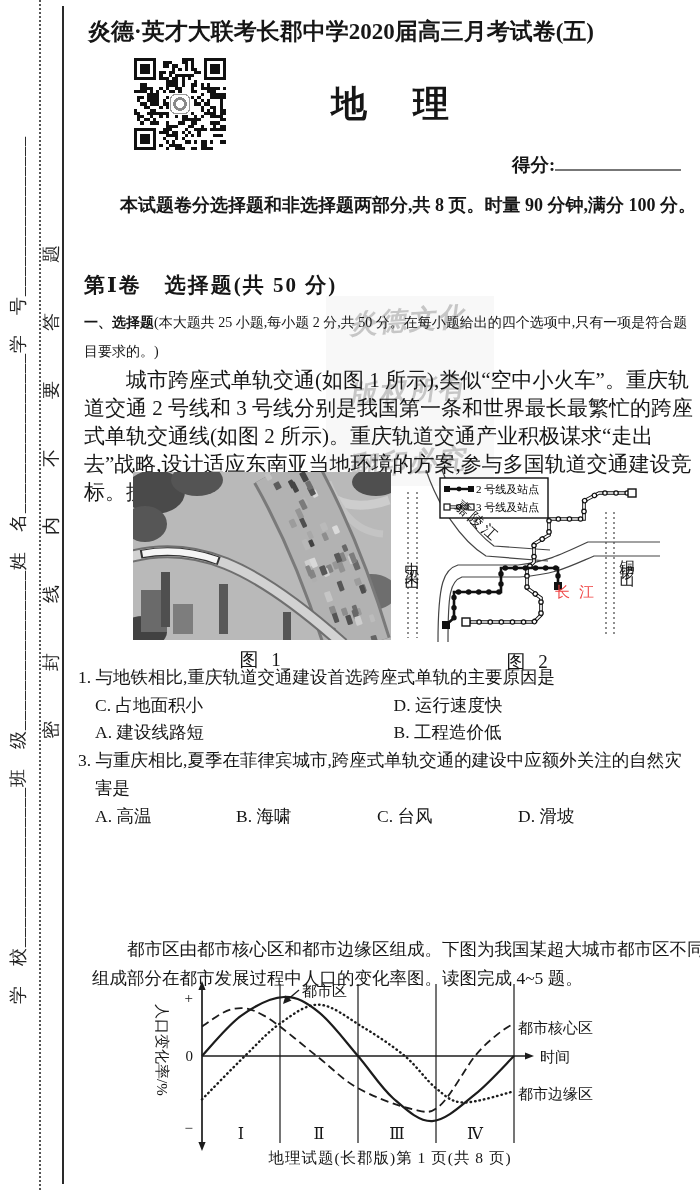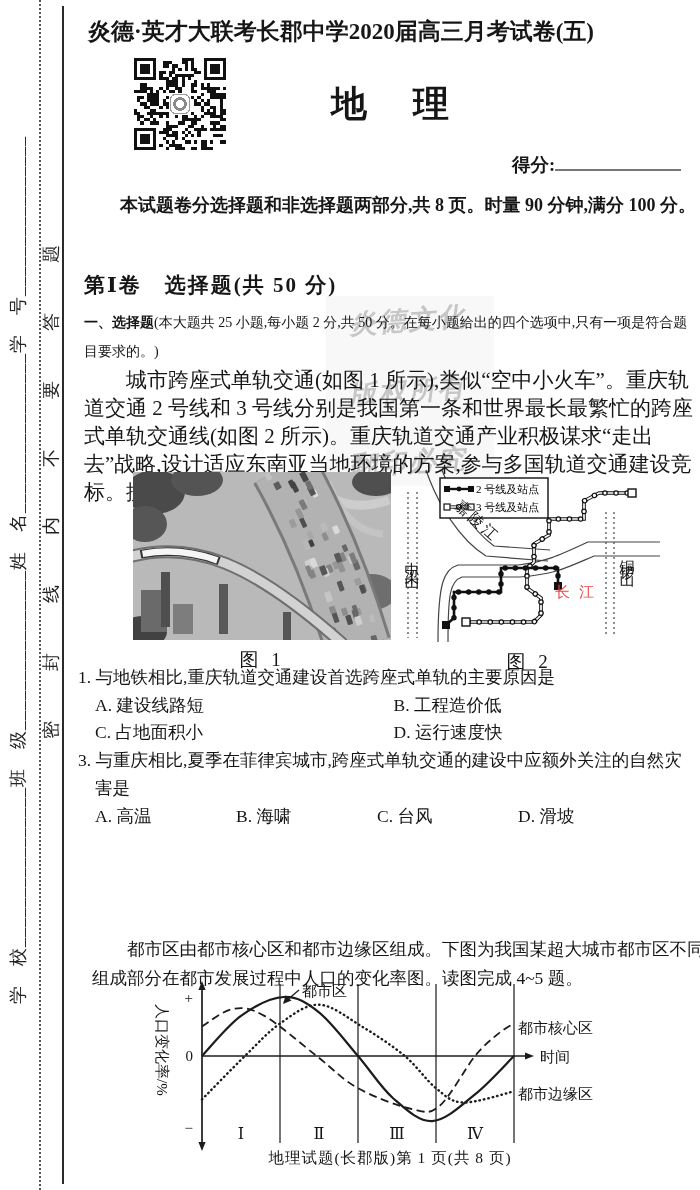--- a/index.html
+++ b/index.html
@@ -516,26 +516,26 @@
   <div class="map-label-v" style="left:4px;top:80px;">中梁山</div>
   <div class="map-label-v" style="left:219px;top:78px;">铜锣山</div>
   <div class="map-label-changjiang">长江</div>
   <div class="fig-caption">图 2</div>
 </div>
 
 <div class="abs questions">
   <div>
     <p class="qtext">1. 与地铁相比,重庆轨道交通建设首选跨座式单轨的主要原因是</p>
     <div class="optrow opt2">
+      <span>C. 占地面积小</span>
+      <span>D. 运行速度快</span>
+    </div>
+    <div class="optrow opt2">
       <span>A. 建设线路短</span>
       <span>B. 工程造价低</span>
-    </div>
-    <div class="optrow opt2">
-      <span>C. 占地面积小</span>
-      <span>D. 运行速度快</span>
     </div>
   </div>
   <div>
     <p class="qtext">3. 与重庆相比,夏季在菲律宾城市,跨座式单轨交通的建设中应额外关注的自然灾害是</p>
     <div class="optrow opt4">
       <span>A. 高温</span>
       <span>B. 海啸</span>
       <span>C. 台风</span>
       <span>D. 滑坡</span>
     </div>

